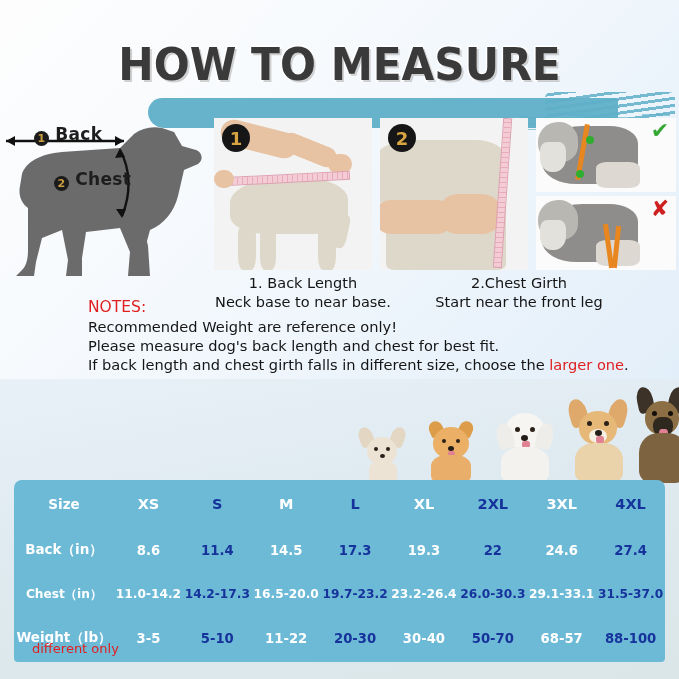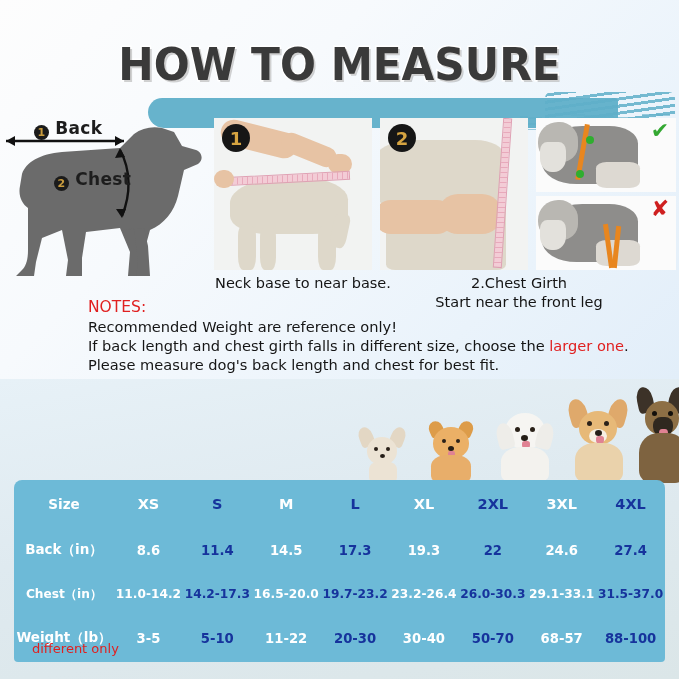--- a/index.html
+++ b/index.html
@@ -70,21 +70,21 @@
 
   .badge-num {
     display: inline-flex; align-items: center; justify-content: center;
     width: 15px; height: 15px; border-radius: 50%;
     background: #1b1b1b; color: #c99c3e;
     font-size: 11px; font-weight: bold; line-height: 1;
     font-family: "DejaVu Sans", sans-serif;
     vertical-align: -2px;
   }
   #back-label {
-    position: absolute; left: 32px; top: 6px;
+    position: absolute; left: 32px; top: 12px;
     font-size: 17px; font-weight: bold; color: #1d1d1d;
     font-family: "DejaVu Sans", sans-serif;
     letter-spacing: .3px;
   }
   #chest-label {
     position: absolute; left: 52px; top: 57px;
     font-size: 17px; font-weight: bold; color: #1d1d1d;
     font-family: "DejaVu Sans", sans-serif;
     letter-spacing: .3px;
   }
@@ -289,34 +289,35 @@
       <div style="position:absolute;left:6px;top:8px;width:96px;height:58px;background:#8e8d8b;border-radius:42% 30% 26% 36%;"></div>
       <div style="position:absolute;left:2px;top:4px;width:40px;height:40px;background:#b9b7b2;border-radius:50% 46% 40% 46%;"></div>
       <div style="position:absolute;left:4px;top:24px;width:26px;height:30px;background:#e3e1dc;border-radius:28% 28% 46% 46%;"></div>
       <div style="position:absolute;left:60px;top:44px;width:44px;height:26px;background:#ddd9d2;border-radius:24%;"></div>
       <div style="position:absolute;left:70px;top:28px;width:5px;height:44px;background:#e8861f;transform:rotate(-8deg);"></div>
       <div style="position:absolute;left:78px;top:30px;width:5px;height:42px;background:#e8861f;transform:rotate(6deg);"></div>
       <div class="mark no">✘</div>
     </div>
 
     <div id="caption-1" class="caption">
+      <div>1. Back Length</div>
       <div>Neck base to near base.</div>
     </div>
     <div id="caption-2" class="caption">
       <div>2.Chest Girth</div>
       <div>Start near the front leg</div>
     </div>
 
     <div id="notes">
       <div id="notes-title">NOTES:</div>
       <div class="note-line">Recommended Weight are reference only!</div>
+      <div class="note-line">Please measure dog's back length and chest for best fit.</div>
       <div class="note-line">
         <span>If back length and chest girth falls in different size, choose the </span><span class="hl-red">larger one</span><span>.</span>
       </div>
-      <div class="note-line">Please measure dog's back length and chest for best fit.</div>
     </div>
   </div>
 
   <div id="bottom-section">
 
     <div id="dog-strip">
 
       <div class="dogfig" style="left:10px;width:56px;height:60px;">
         <div class="dog-ear" style="left:4px; top:4px; width:14px;height:20px;background:#e3d7c4;transform:rotate(-22deg);"></div>
         <div class="dog-ear" style="left:36px;top:4px; width:14px;height:20px;background:#e3d7c4;transform:rotate(22deg);"></div>

